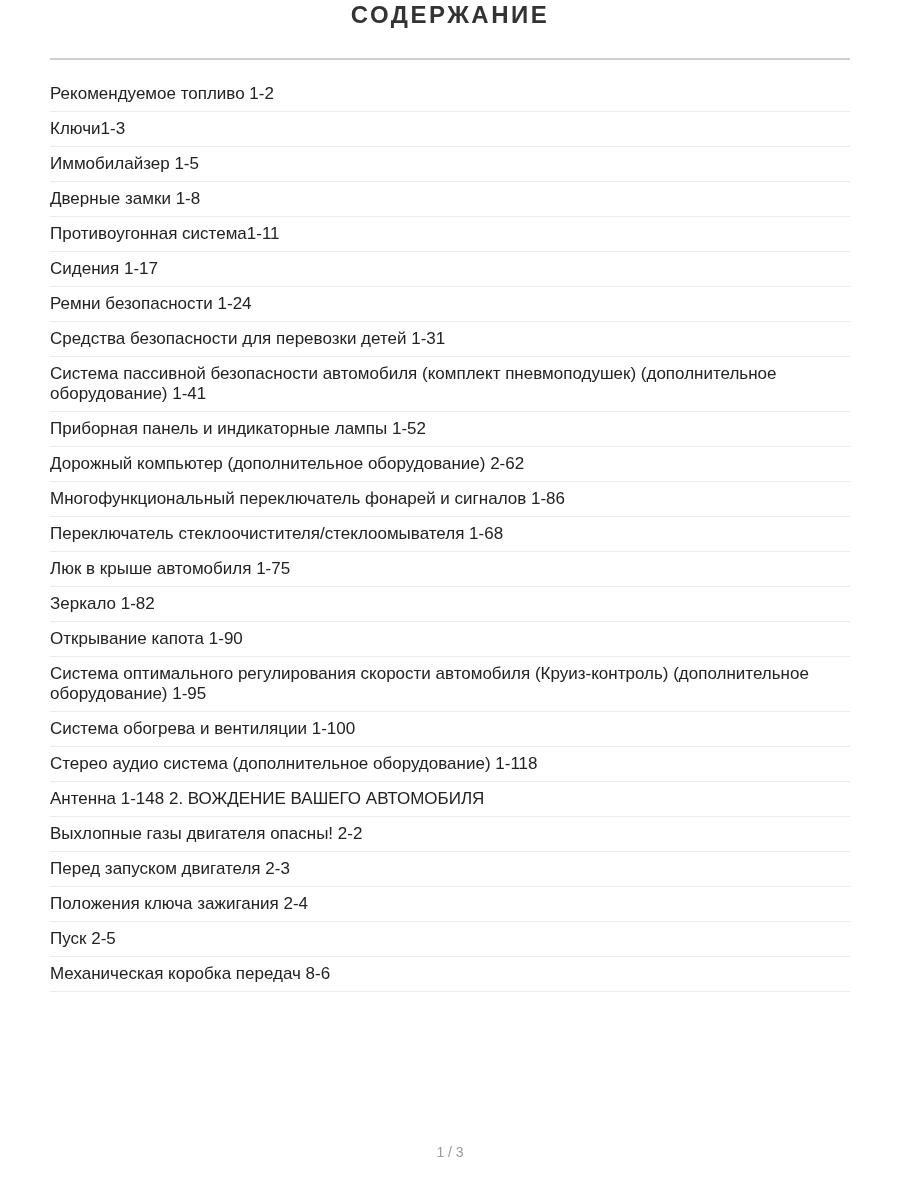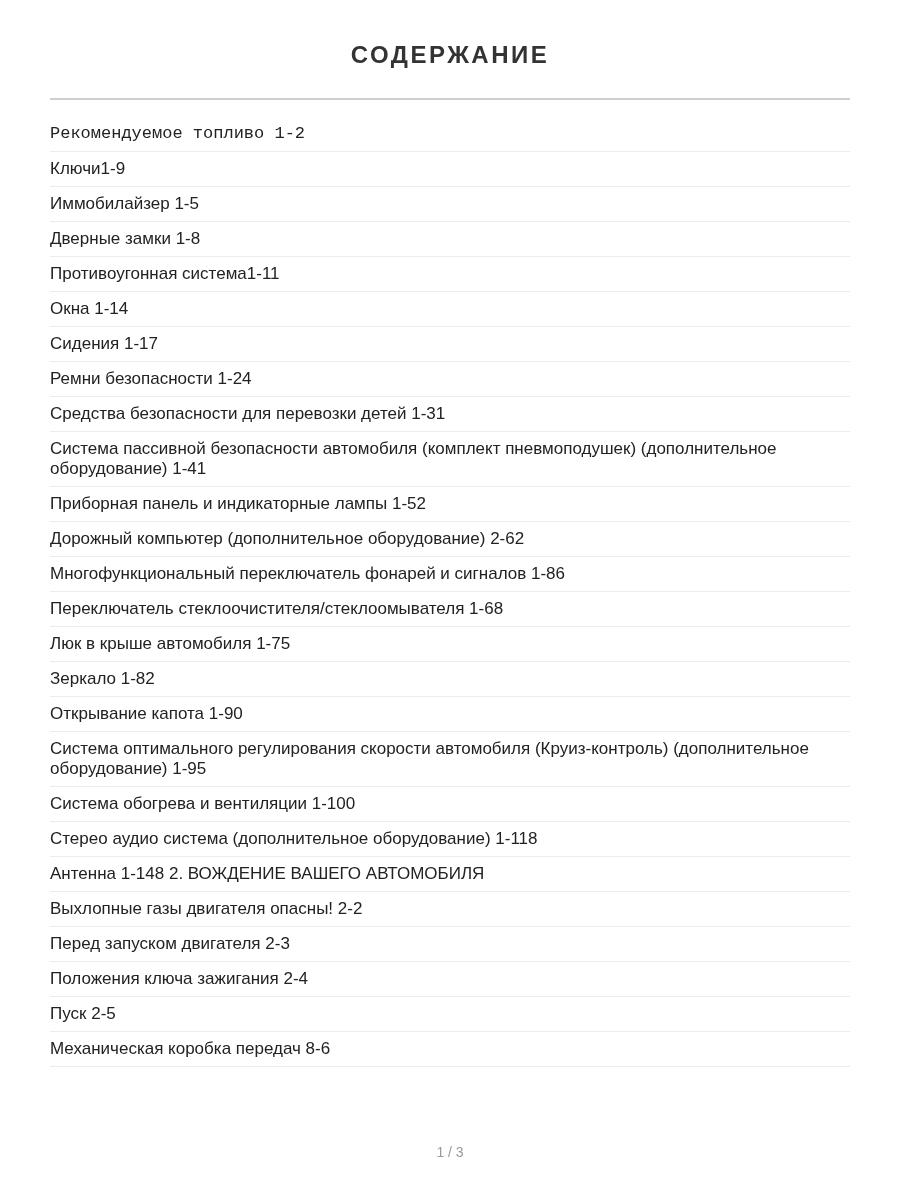--- a/index.html
+++ b/index.html
@@ -16,21 +16,20 @@
       overflow: hidden;
     }
     .page {
       position: absolute;
       left: 50px;
       top: 0;
       width: 800px;
     }
     .title {
       margin: 0;
-      padding-top: 40px;
       height: 30px;
       text-align: center;
       font-size: 24px;
       font-weight: bold;
       letter-spacing: 2.5px;
       color: #333333;
       line-height: 30px;
     }
     .title-rule {
       margin-top: 28px;
@@ -46,21 +45,20 @@
     .toc-item {
       border-bottom: 1px solid #ececec;
       padding: 7px 0 7px 0;
       font-size: 17px;
       line-height: 20px;
       color: #222222;
       cursor: pointer;
     }
     .toc-item:first-child {
       padding-top: 6px;
-      font-family: Liberation Mono, monospace;
     }
     .page-indicator {
       position: absolute;
       left: 0;
       width: 900px;
       top: 1143px;
       text-align: center;
       font-size: 14px;
       color: #9a9a9a;
       line-height: 18px;
@@ -68,25 +66,24 @@
   </style>
 </head>
 <body>
 
 <div class="page">
   <h1 class="title">СОДЕРЖАНИЕ</h1>
   <div class="title-rule"></div>
 
   <ul class="toc">
     <li class="toc-item">Рекомендуемое топливо 1-2</li>
-    <li class="toc-item">Ключи1-9</li>
+    <li class="toc-item">Ключи1-3</li>
     <li class="toc-item">Иммобилайзер 1-5</li>
     <li class="toc-item">Дверные замки 1-8</li>
     <li class="toc-item">Противоугонная система1-11</li>
-    <li class="toc-item">Окна 1-14</li>
     <li class="toc-item">Сидения 1-17</li>
     <li class="toc-item">Ремни безопасности 1-24</li>
     <li class="toc-item">Средства безопасности для перевозки детей 1-31</li>
     <li class="toc-item">Система пассивной безопасности автомобиля (комплект пневмоподушек) (дополнительное оборудование) 1-41</li>
     <li class="toc-item">Приборная панель и индикаторные лампы 1-52</li>
     <li class="toc-item">Дорожный компьютер (дополнительное оборудование) 2-62</li>
     <li class="toc-item">Многофункциональный переключатель фонарей и сигналов 1-86</li>
     <li class="toc-item">Переключатель стеклоочистителя/стеклоомывателя 1-68</li>
     <li class="toc-item">Люк в крыше автомобиля 1-75</li>
     <li class="toc-item">Зеркало 1-82</li>

